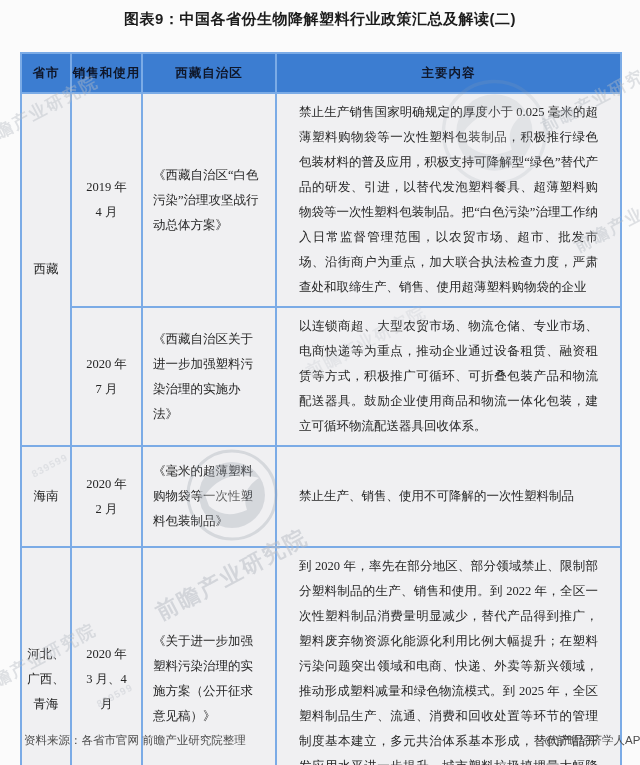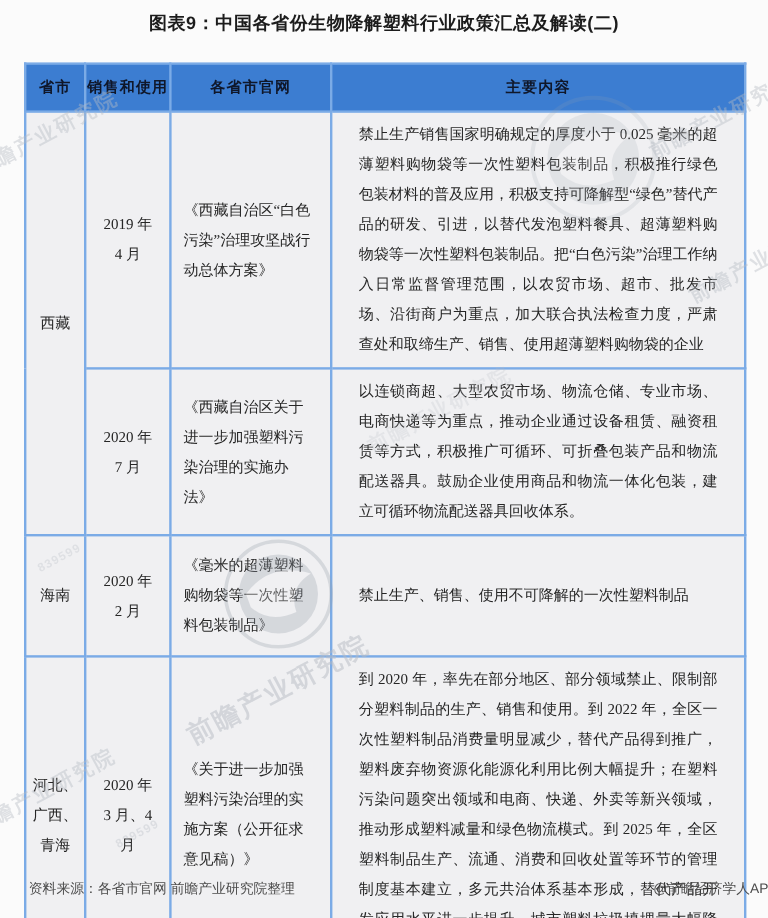--- a/index.html
+++ b/index.html
@@ -102,21 +102,21 @@
     <colgroup>
       <col style="width:50px">
       <col style="width:71px">
       <col style="width:134px">
       <col style="width:345px">
     </colgroup>
     <tbody>
       <tr class="r-header">
         <th>省市</th>
         <th>销售和使用</th>
-        <th>各省市官网</th>
+        <th>西藏自治区</th>
         <th>主要内容</th>
       </tr>
       <tr class="r1">
         <td class="province" rowspan="2">西藏</td>
         <td class="date">2019 年 4 月</td>
         <td class="policy-name">《西藏自治区“白色污染”治理攻坚战行动总体方案》</td>
         <td class="content">禁止生产销售国家明确规定的厚度小于 0.025 毫米的超薄塑料购物袋等一次性塑料包装制品，积极推行绿色包装材料的普及应用，积极支持可降解型“绿色”替代产品的研发、引进，以替代发泡塑料餐具、超薄塑料购物袋等一次性塑料包装制品。把“白色污染”治理工作纳入日常监督管理范围，以农贸市场、超市、批发市场、沿街商户为重点，加大联合执法检查力度，严肃查处和取缔生产、销售、使用超薄塑料购物袋的企业</td>
       </tr>
       <tr class="r2">
         <td class="date">2020 年 7 月</td>

